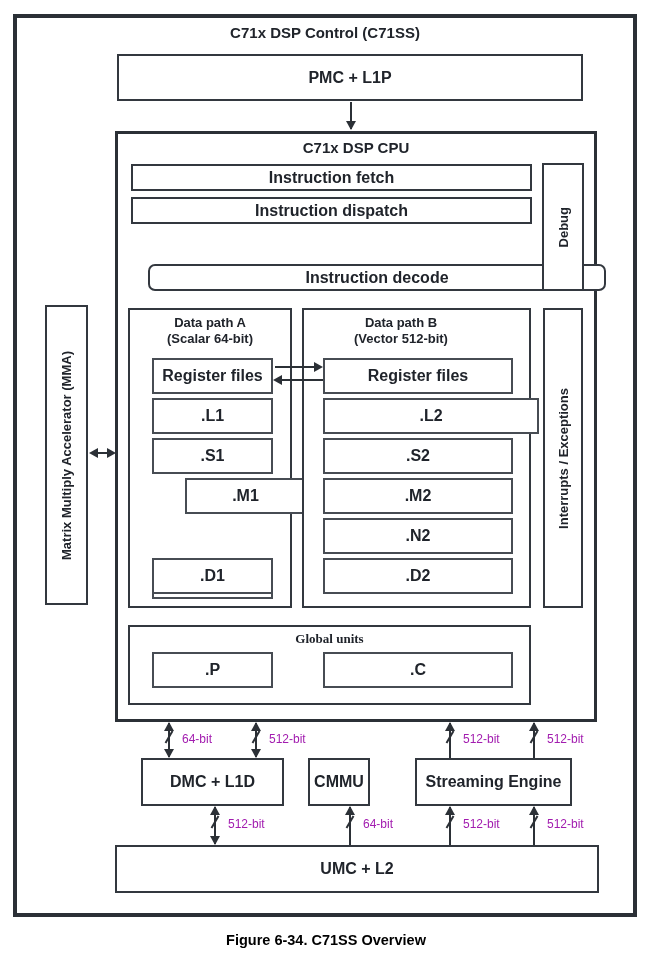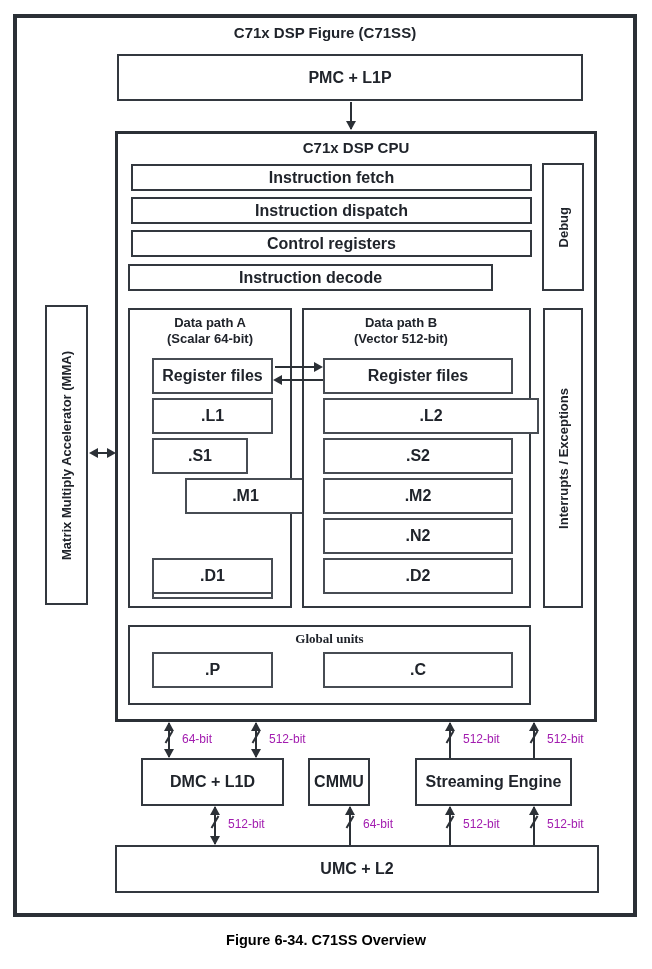--- a/index.html
+++ b/index.html
@@ -65,60 +65,57 @@
   .caption{
     position:absolute;text-align:center;font-weight:bold;font-size:14.5px;color:#000000;
   }
 </style>
 </head>
 <body>
 
 <div class="canvas">
 
   <div class="abs b4" style="left:13px;top:14px;width:624px;height:903px;background:#fff;"></div>
-  <div class="title-text" style="left:13px;top:24px;width:624px;">C71x DSP Figure (C71SS)</div>
+  <div class="title-text" style="left:13px;top:24px;width:624px;">C71x DSP Control (C71SS)</div>
 
   <div class="box b2 fs13" style="left:117px;top:54px;width:466px;height:47px;">
     <span>PMC + L1P</span>
   </div>
 
   <div class="arr-v head-bot" style="left:350px;top:102px;height:27px;"></div>
 
   <div class="abs b3" style="left:115px;top:131px;width:482px;height:591px;background:#fff;"></div>
   <div class="title-text" style="left:115px;top:139px;width:482px;">C71x DSP CPU</div>
 
   <div class="box b2 fs13" style="left:131px;top:164px;width:401px;height:27px;">
     <span>Instruction fetch</span>
   </div>
   <div class="box b2 fs13" style="left:131px;top:197px;width:401px;height:27px;">
     <span>Instruction dispatch</span>
   </div>
-  <div class="box b2 fs13" style="left:131px;top:230px;width:401px;height:27px;">
-    <span>Control registers</span>
-  </div>
-  <div class="box b2 fs13" style="left:128px;top:264px;width:365px;height:27px;">
+  <div class="box b2 fs13" style="left:148px;top:264px;width:458px;height:27px;border-radius:7px;">
     <span>Instruction decode</span>
   </div>
 
   <div class="box b2 vtext" style="left:542px;top:163px;width:42px;height:128px;">
     <span>Debug</span>
   </div>
 
   <div class="abs b2" style="left:128px;top:308px;width:164px;height:300px;background:#fff;"></div>
   <div class="heading" style="left:128px;top:315px;width:164px;">
     <div>Data path A</div>
     <div>(Scalar 64-bit)</div>
   </div>
   <div class="box b1 fs13" style="left:152px;top:358px;width:121px;height:36px;">
     <span>Register files</span>
   </div>
   <div class="box b1 fs13" style="left:152px;top:398px;width:121px;height:36px;">
     <span>.L1</span>
   </div>
-  <div class="box b1 fs13" style="left:152px;top:438px;width:96px;height:36px;">
+  <div class="box b1 fs13" style="left:152px;top:438px;width:121px;height:36px;">
     <span>.S1</span>
   </div>
   <div class="box b1 fs13" style="left:152px;top:478px;width:121px;height:36px;margin-left:33px;">
     <span>.M1</span>
   </div>
   <div class="box b1 fs13" style="left:152px;top:518px;width:121px;height:36px;margin-top:45px;">
     <span>.N1</span>
   </div>
   <div class="box b1 fs13" style="left:152px;top:558px;width:121px;height:36px;">
     <span>.D1</span>

